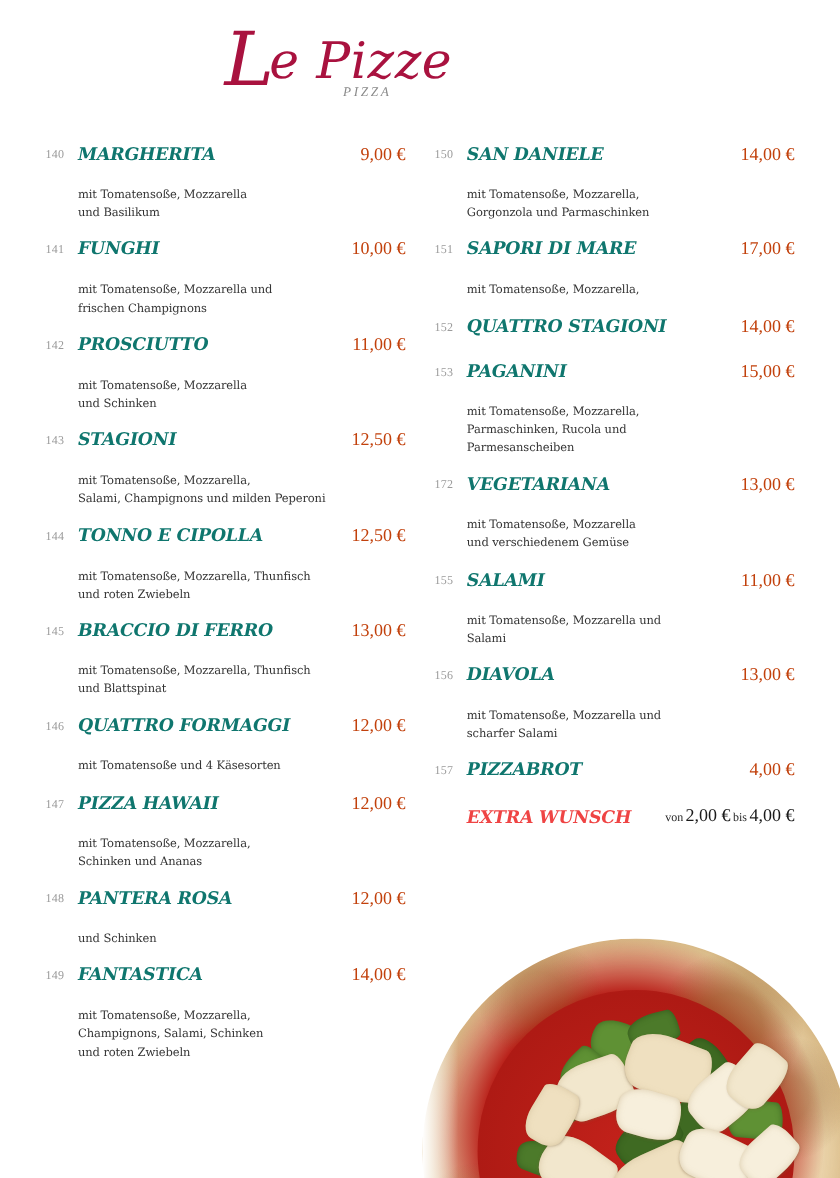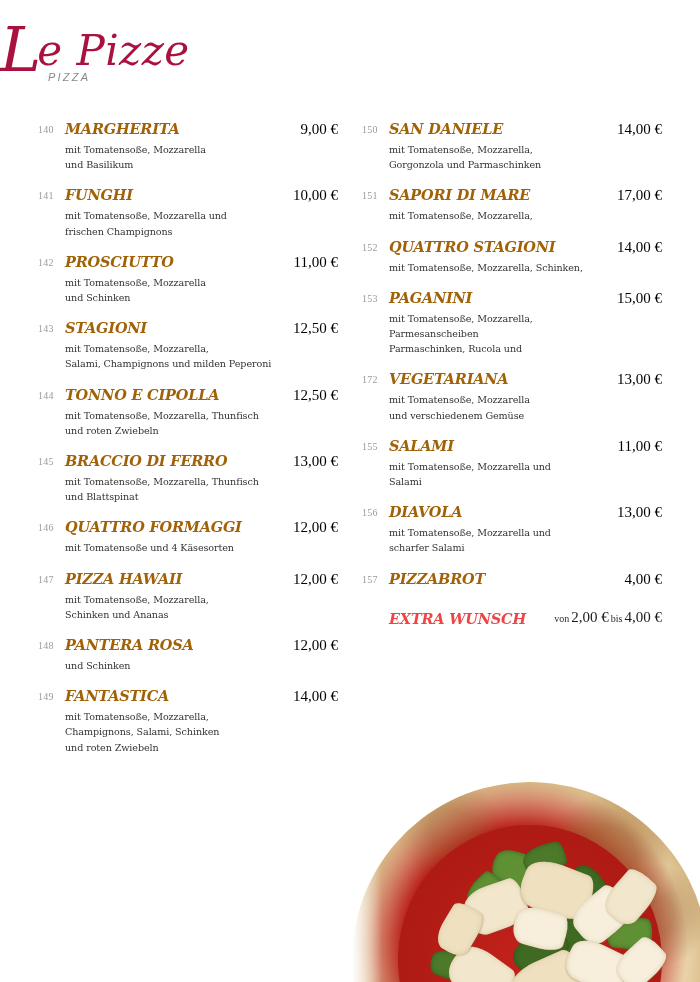--- a/index.html
+++ b/index.html
@@ -21,21 +21,21 @@
     inset: 0;
     background: #ffffff;
   }
 
   
   .title-block {
     position: absolute;
     top: 26px;
     left: 0;
     width: 564px;
-    text-align: left;
+    text-align: center;
     z-index: 5;
   }
   .title-main {
     font-family: "DejaVu Serif", serif;
     font-style: italic;
     font-size: 42px;
     line-height: 48px;
     color: #a9123f;
     letter-spacing: 0.5px;
     white-space: nowrap;
@@ -43,21 +43,21 @@
     position: relative;
   }
   .title-main .swash {
     font-size: 62px;
     line-height: 48px;
     vertical-align: -6px;
     letter-spacing: -6px;
     margin-right: 2px;
   }
   .title-sub {
-    font-family: Liberation Sans, sans-serif;
+    font-family: Liberation Serif, serif;
     font-style: italic;
     font-size: 11px;
     letter-spacing: 2.2px;
     color: #8a8a8a;
     margin-top: -4px;
     padding-left: 48px;
   }
 
   
   .columns {
@@ -94,35 +94,35 @@
   }
   .item-name {
     position: absolute;
     left: 27px;
     bottom: 0;
     font-family: "DejaVu Serif", serif;
     font-style: italic;
     font-weight: bold;
     font-size: 14.5px;
     line-height: 18px;
-    color: #a16207;
+    color: #0f766e;
     letter-spacing: -0.2px;
   }
   .item-price {
     position: absolute;
     right: 0;
     bottom: 0;
     font-family: "Liberation Serif", serif;
     font-size: 15px;
     line-height: 18px;
-    color: #000000;
+    color: #c2410c;
     white-space: nowrap;
   }
   .item-desc {
-    margin: 4px 0 0 27px;
+    margin: 17px 0 0 27px;
     font-family: "DejaVu Serif", serif;
     font-size: 9.6px;
     line-height: 15.2px;
     color: #333333;
     letter-spacing: -0.1px;
   }
   .item-desc div { white-space: nowrap; }
 
   
   .extra {
@@ -370,33 +370,32 @@
             <div>mit Tomatensoße, Mozzarella,</div>
           </div>
         </div>
         <div class="item">
           <div class="item-head">
             <span class="item-num">152</span>
             <span class="item-name">QUATTRO STAGIONI</span>
             <span class="item-price">14,00 €</span>
           </div>
           <div class="item-desc">
-            <div>mit Tomatensoße, Mozzarella, Schinken,</div>
           </div>
         </div>
         <div class="item">
           <div class="item-head">
             <span class="item-num">153</span>
             <span class="item-name">PAGANINI</span>
             <span class="item-price">15,00 €</span>
           </div>
           <div class="item-desc">
             <div>mit Tomatensoße, Mozzarella,</div>
+            <div>Parmaschinken, Rucola und</div>
             <div>Parmesanscheiben</div>
-            <div>Parmaschinken, Rucola und</div>
           </div>
         </div>
         <div class="item">
           <div class="item-head">
             <span class="item-num">172</span>
             <span class="item-name">VEGETARIANA</span>
             <span class="item-price">13,00 €</span>
           </div>
           <div class="item-desc">
             <div>mit Tomatensoße, Mozzarella</div>

